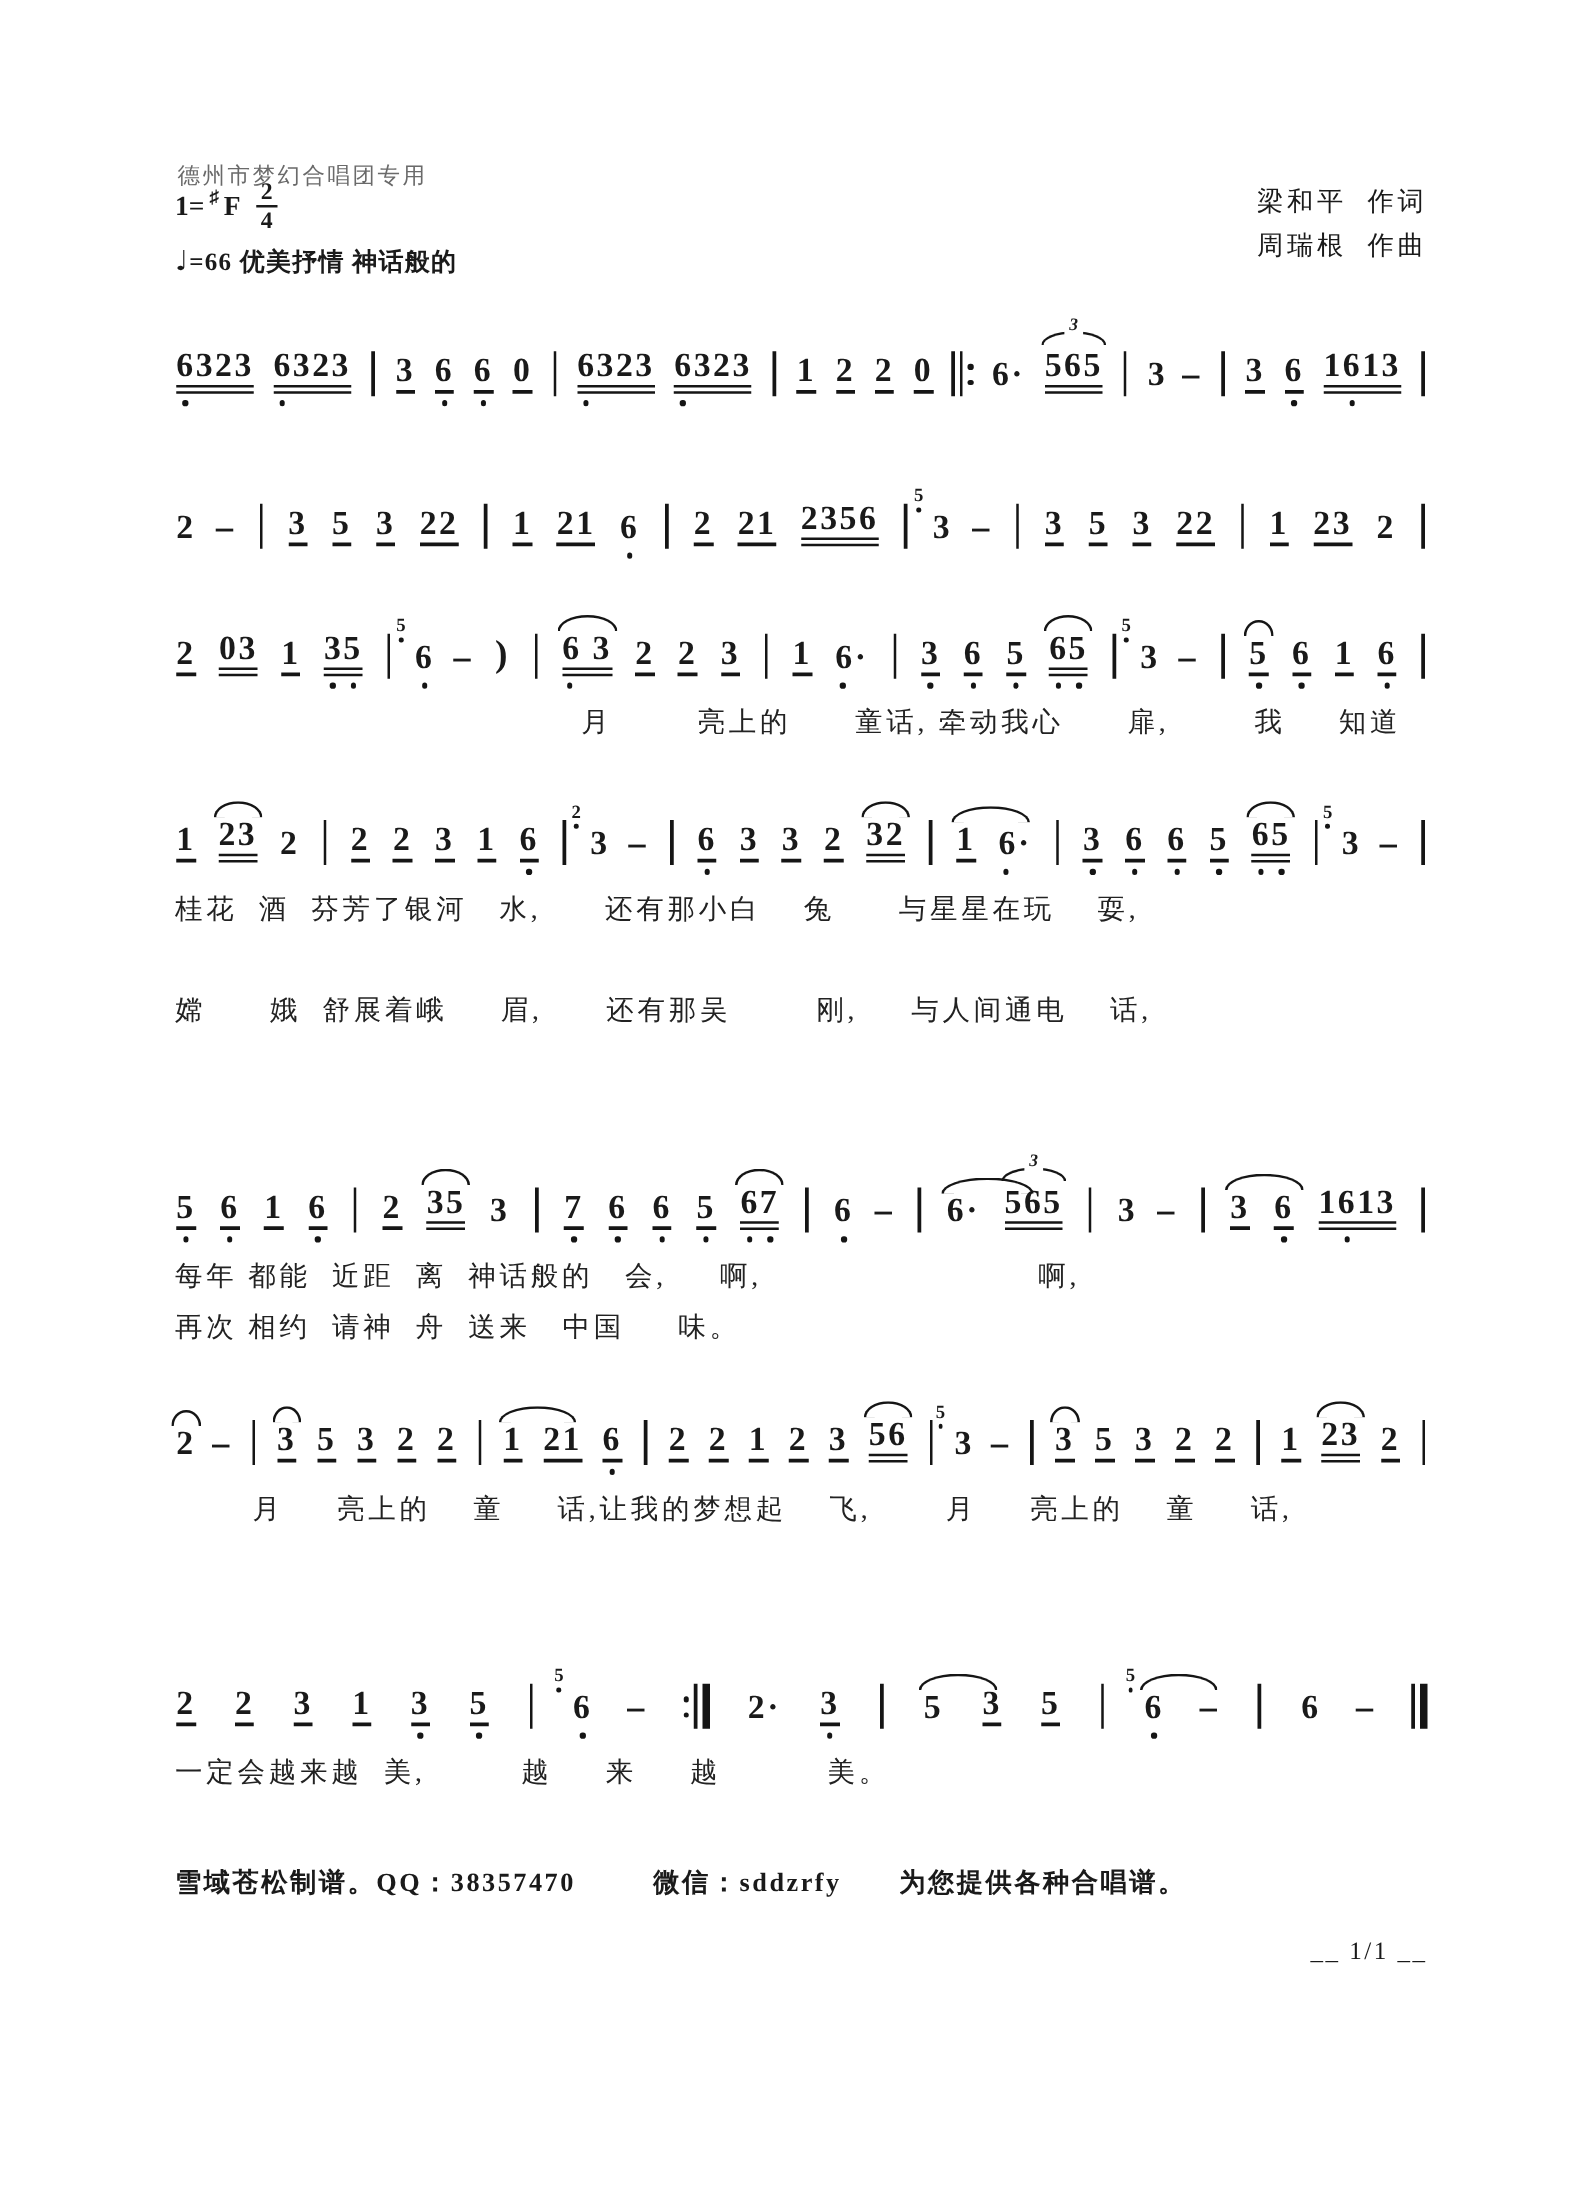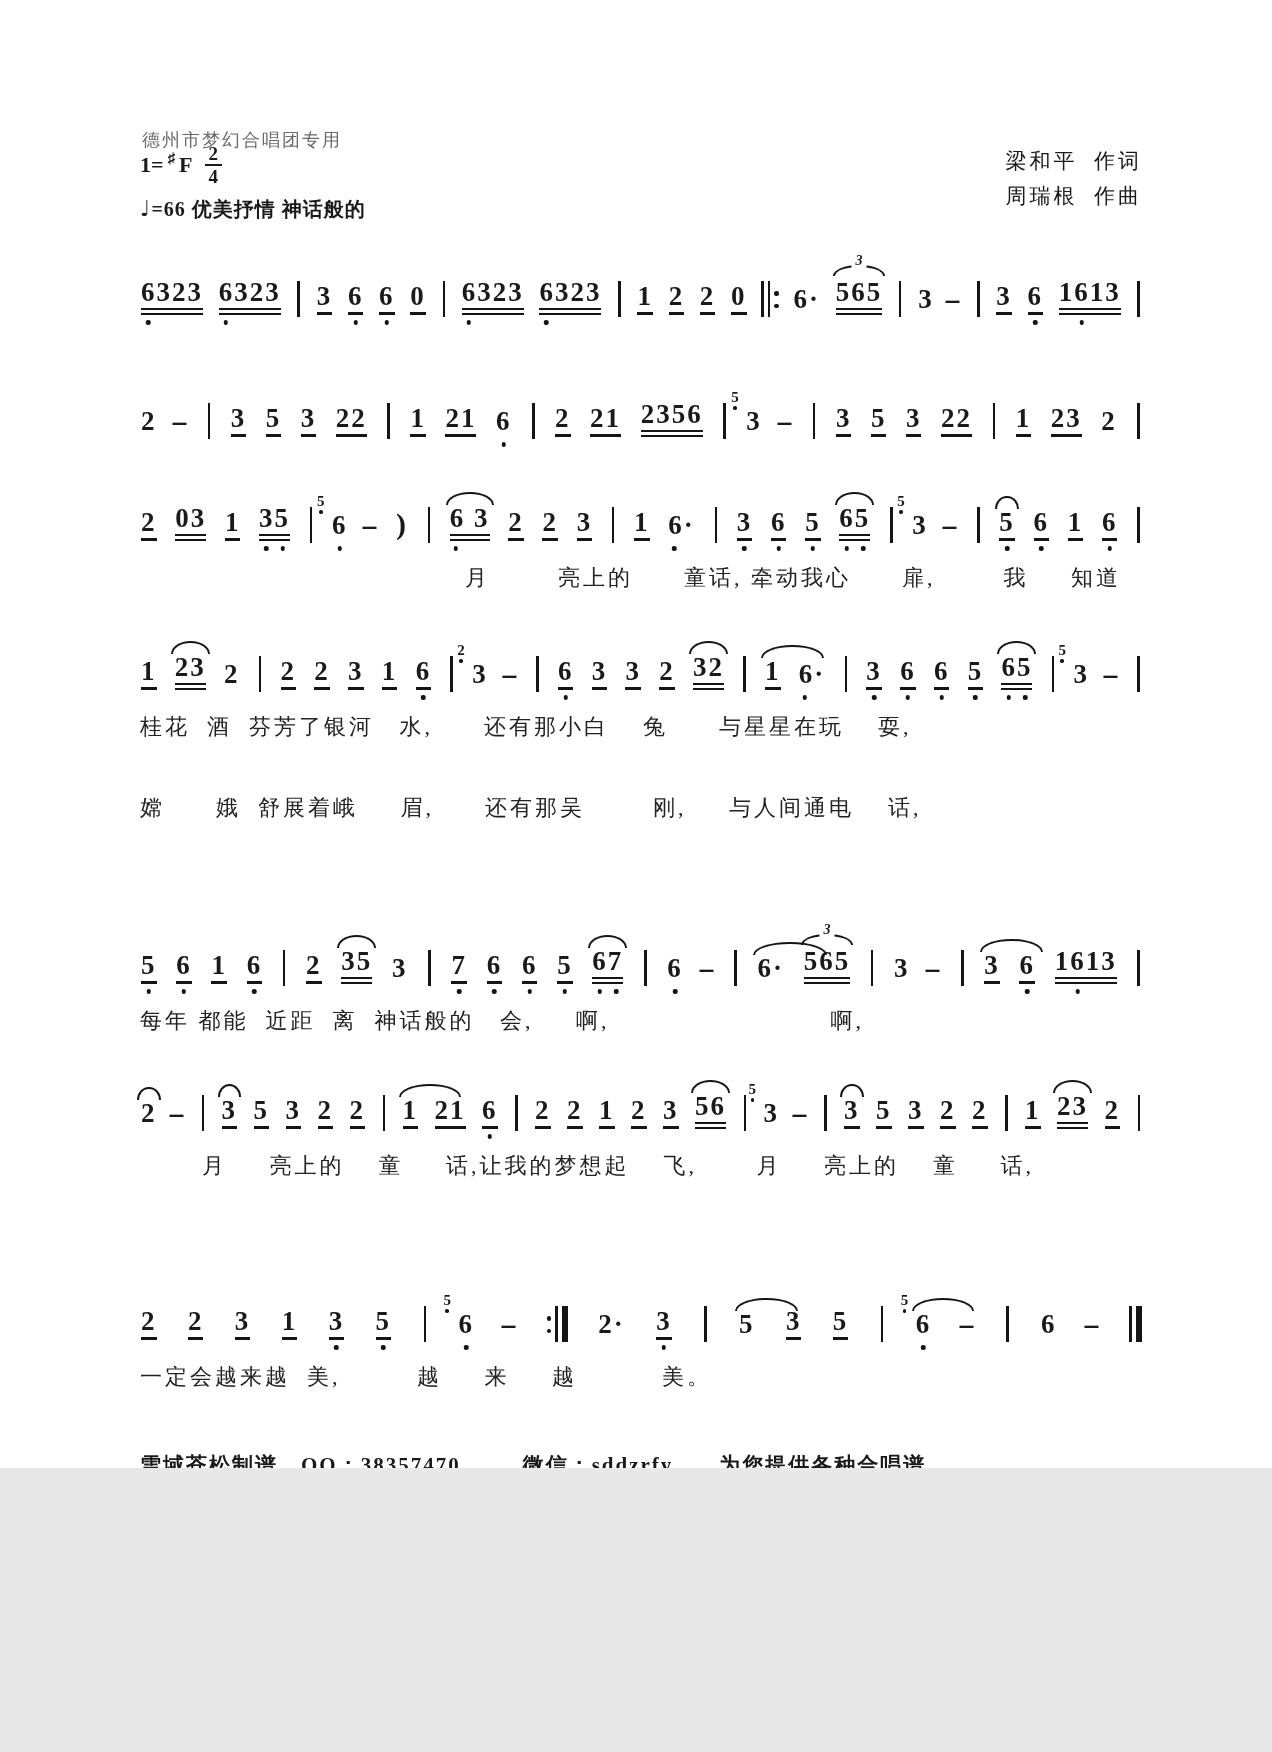--- a/index.html
+++ b/index.html
@@ -1,18 +1,18 @@
 <!DOCTYPE html>
 <html><head>
 <meta charset="utf-8">
 <style>
   html,body{margin:0;padding:0;background:#e8e8e8;}
   .sheet{
     position:relative;
-    width:1272px;height:1468px;
+    width:1272px;height:1752px;
     margin:0 auto;
     background:#ffffff;
     overflow:hidden;
     color:#1a1a1a;
     font-family:"Liberation Serif","DejaVu Serif",serif;
     box-sizing:border-box;
     padding:118px 130px 0 140px;
   }
   .dedication{
     position:absolute;left:142px;top:128px;
@@ -394,20 +394,21 @@
             </span></span>
           <span class="note"><span class="ntext u2">1613</span><span class="ldots">
               <span></span>
               <span class="on"></span>
               <span></span>
               <span></span>
             </span></span>
           <div class="bar"></div>
         </div>
         <div class="lyric" style="padding-left: 0px;">每年 都能  近距  离  神话般的   会,     啊,                          啊,</div>
+        <div class="lyric" style="padding-left: 0px;">再次 相约  请神  舟  送来   中国     味。</div>
       </div>
       <div class="system">
         <div class="sys-row">
           <span class="note"><span class="slur"></span><span class="ntext">2</span></span>
           <span class="note dash"><span class="ntext">-</span></span>
           <div class="bar"></div>
           <span class="note"><span class="slur"></span><span class="ntext u1">3</span></span>
           <span class="note"><span class="ntext u1">5</span></span>
           <span class="note"><span class="ntext u1">3</span></span>
           <span class="note"><span class="ntext u1">2</span></span>

